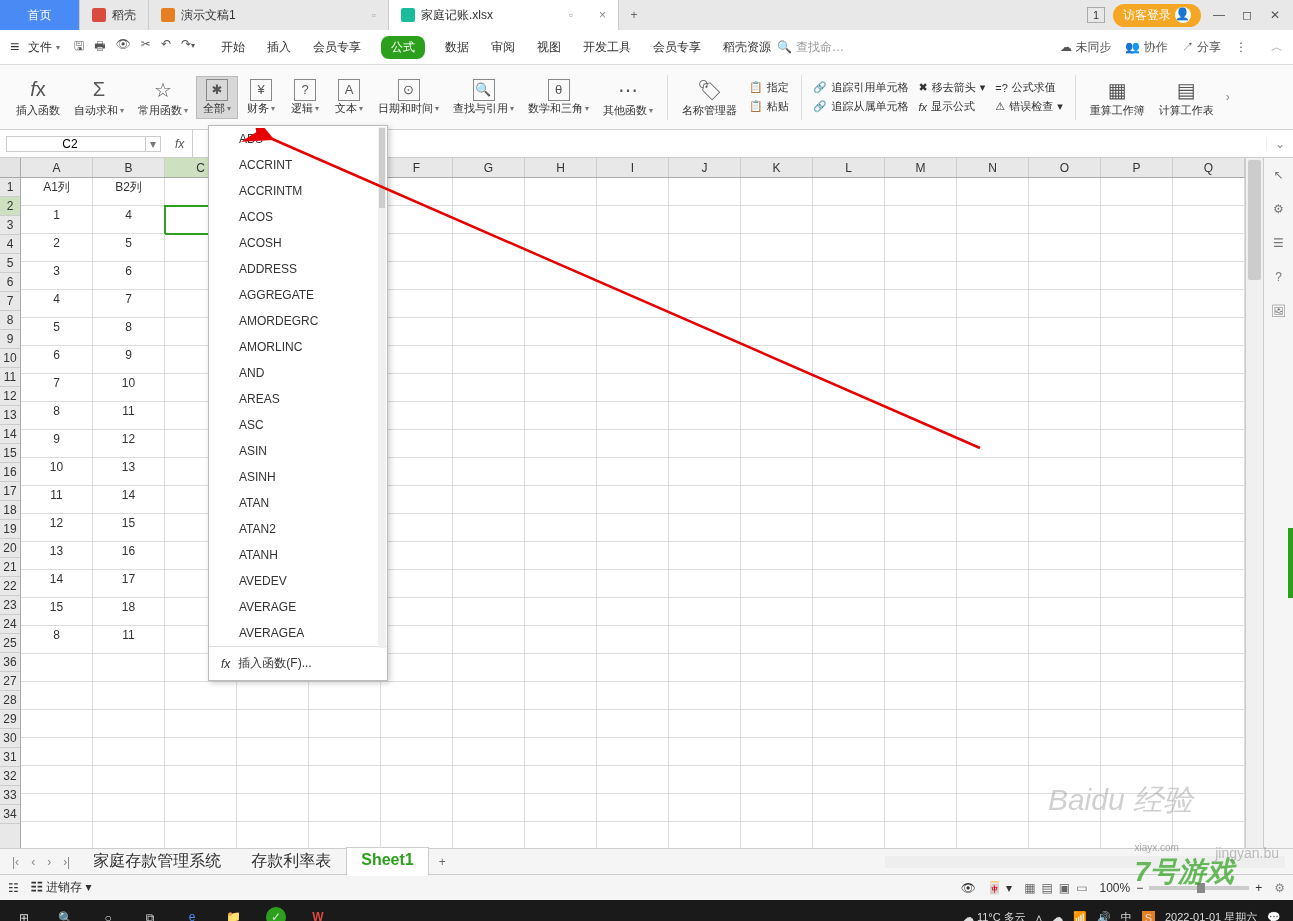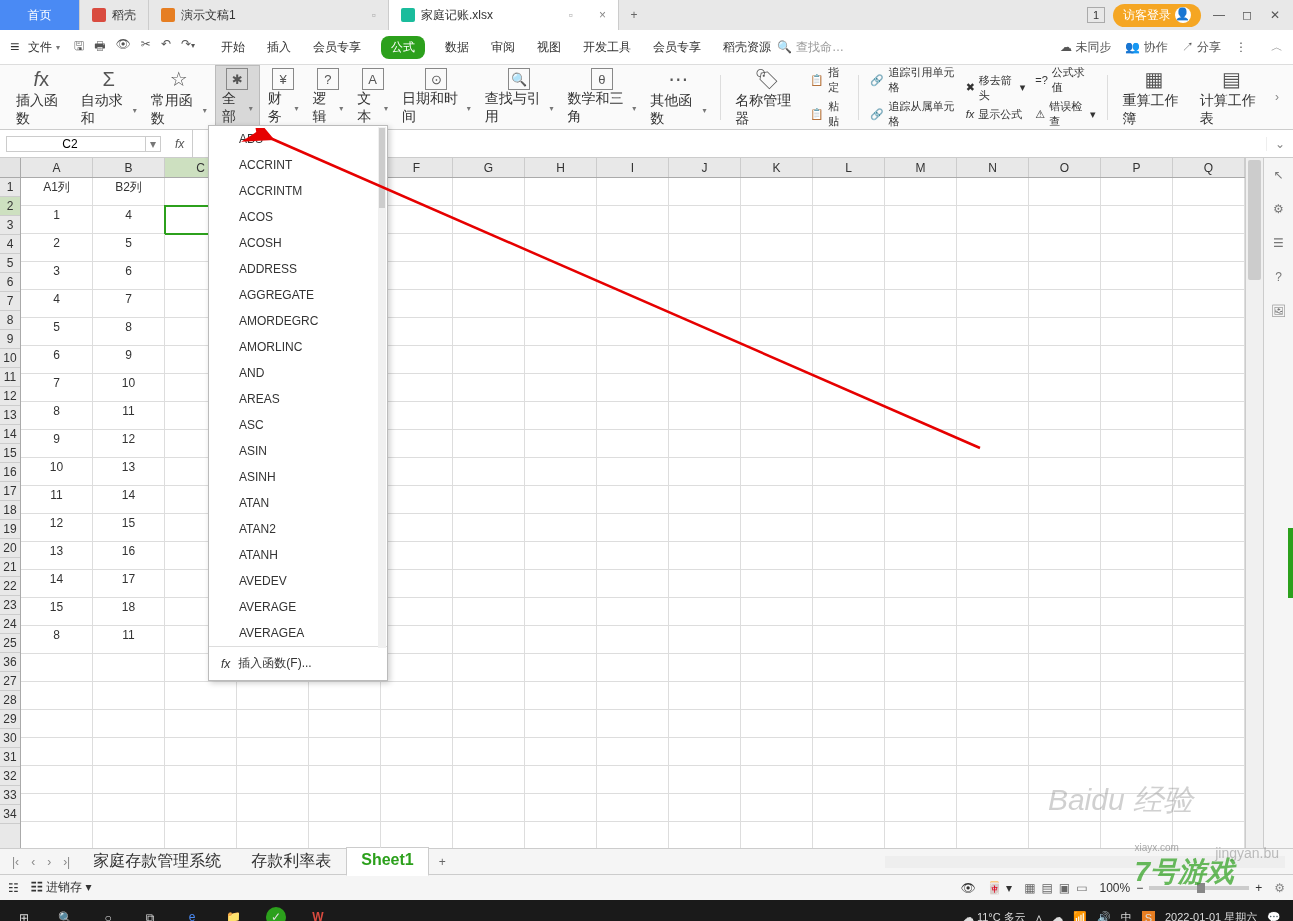--- a/index.html
+++ b/index.html
@@ -36,21 +36,21 @@
 .search-box { display: flex; align-items: center; color: #999; gap: 4px; }
 .menubar-right { display: flex; gap: 14px; margin-left: 20px; color: #555; align-items: center; }
 .collapse-arrow { margin-left: 10px; color: #888; }
 
 
 .ribbon { height: 65px; display: flex; align-items: center; padding: 0 10px; border-bottom: 1px solid #ccc; gap: 2px; background: #fafafa; }
 .ribbon-btn { display: flex; flex-direction: column; align-items: center; justify-content: center; padding: 2px 6px; cursor: pointer; min-width: 42px; }
 .ribbon-btn.active { background: #d8d8d8; border: 1px solid #bbb; }
 .ribbon-icon { font-size: 20px; color: #555; height: 26px; display: flex; align-items: center; justify-content: center; }
 .ribbon-icon.boxed { border: 1px solid #888; width: 22px; height: 22px; font-size: 13px; }
-.ribbon-label { font-size: 14px; display: flex; align-items: center; gap: 1px; }
+.ribbon-label { font-size: 11px; display: flex; align-items: center; gap: 1px; }
 .dd::after { content: "▾"; font-size: 8px; color: #777; margin-left: 1px; }
 .ribbon-sep { width: 1px; height: 45px; background: #ddd; margin: 0 6px; }
 .ribbon-group2 { display: flex; flex-direction: column; gap: 2px; font-size: 11px; }
 .ribbon-group2 > div { display: flex; align-items: center; gap: 4px; padding: 1px 4px; cursor: pointer; }
 .ribbon-scroll { color: #888; padding: 0 4px; }
 
 
 .formula-row { height: 28px; display: flex; align-items: center; border-bottom: 1px solid #ccc; }
 .namebox { width: 155px; border: 1px solid #ccc; margin: 2px 6px; display: flex; align-items: center; gap: 12px; }
 .namebox input { border: none; width: 100%; text-align: center; font-size: 12px; outline: none; }

